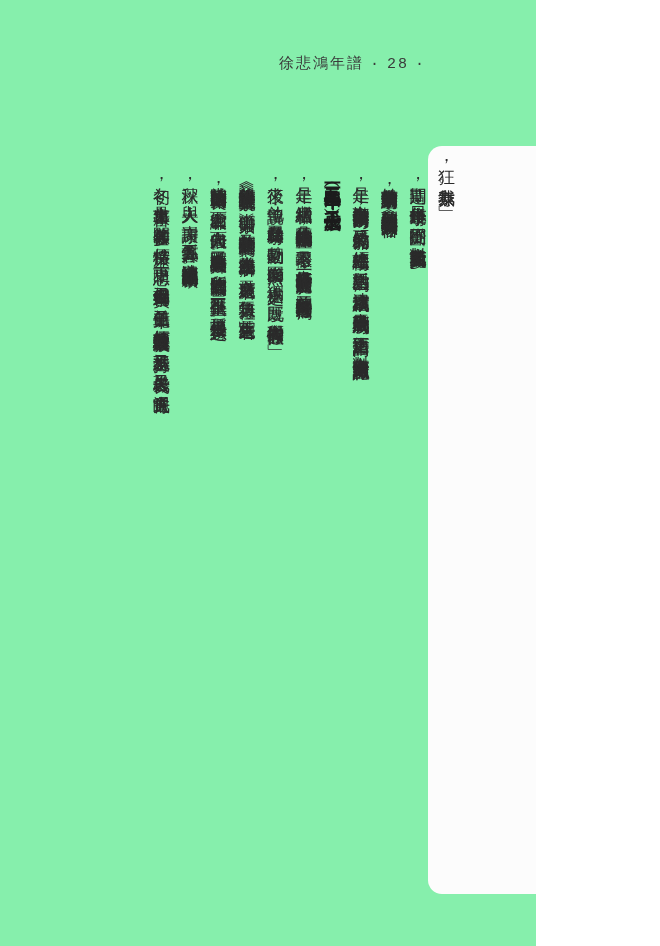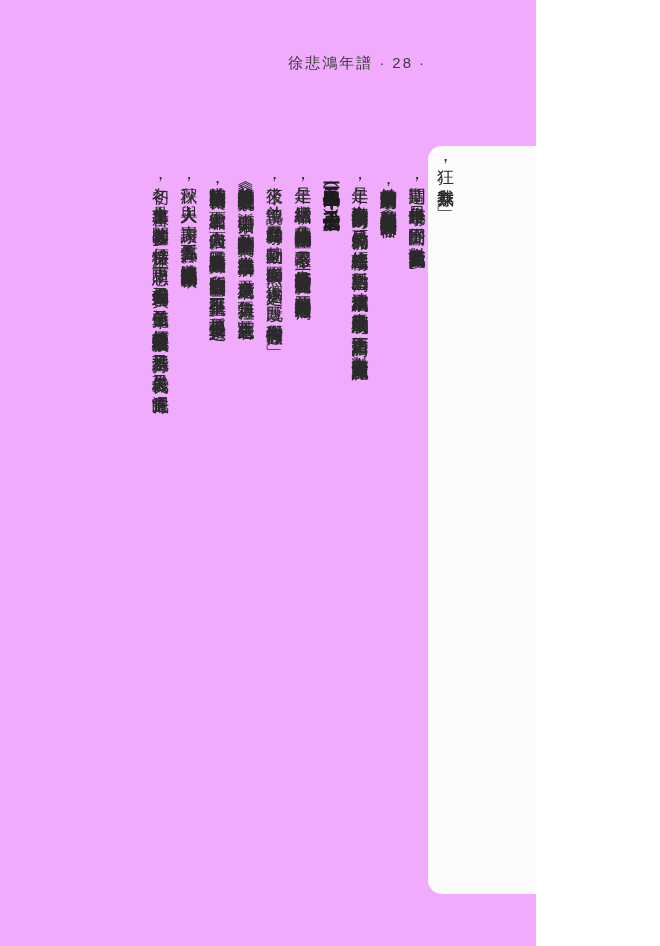--- a/index.html
+++ b/index.html
@@ -1,21 +1,21 @@
 <!DOCTYPE html>
 <html lang="zh-Hant"><head>
 <meta charset="utf-8">
 <style>
   html,body{margin:0;padding:0;}
   .page{
     position:relative;
     width:536px;height:946px;
-    background:#f0abfc;
+    background:#86efac;
     overflow:hidden;
-    font-family:Liberation Sans, sans-serif;
+    font-family:Liberation Mono, monospace;
   }
   
   .running-head{
     position:absolute;
     top:54px;left:0;right:104px;
     text-align:right;
     font-size:15px;
     color:#3a3a3a;
     letter-spacing:2px;
     white-space:nowrap;

